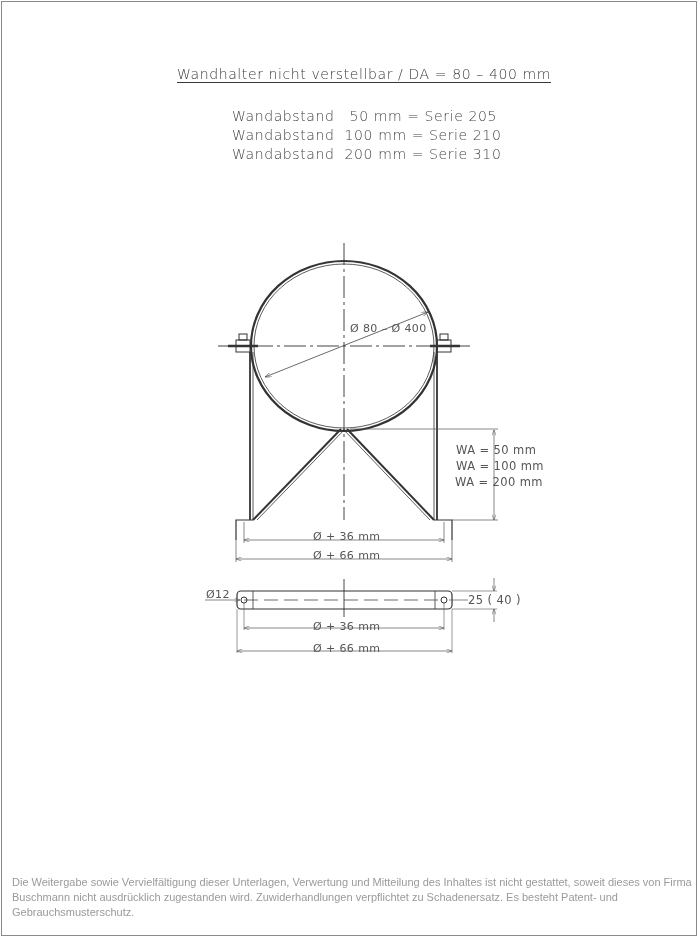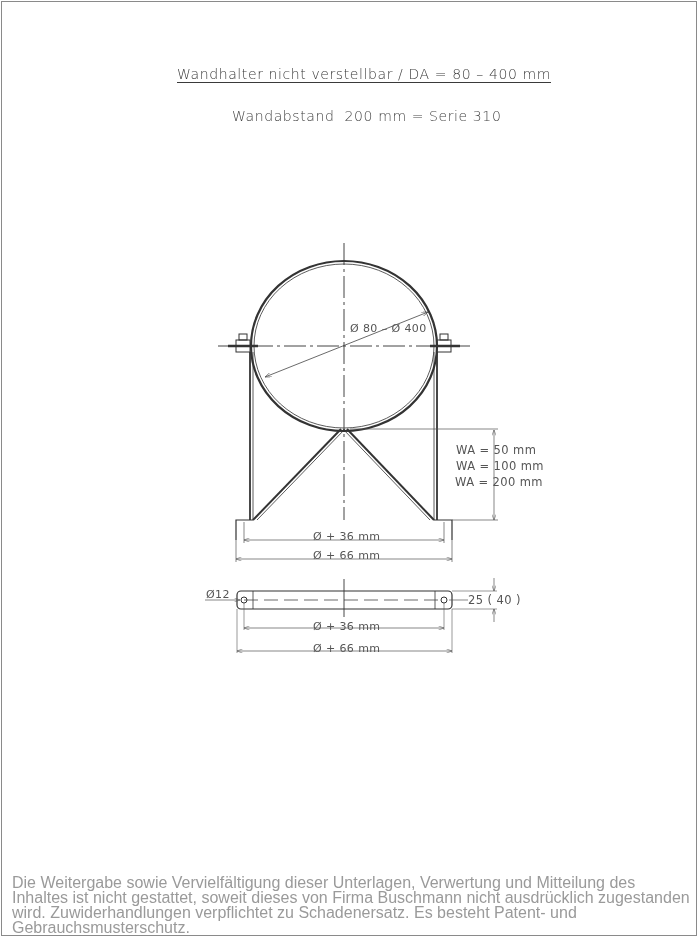--- a/index.html
+++ b/index.html
@@ -2,31 +2,33 @@
 <html><head>
 <meta charset="utf-8">
 <style>
   html, body { margin:0; padding:0; background:#ffffff; }
   body { width:700px; height:939px; position:relative; overflow:hidden; }
   .frame { position:absolute; left:1px; top:1px; width:696px; height:935px; border:1px solid #8a8a8a; box-sizing:border-box; }
   .title { position:absolute; left:0; width:728px; top:66px; text-align:center; font-family:"DejaVu Sans", sans-serif; font-size:14px; letter-spacing:0.6px; color:#3a3a3a; text-decoration:underline; text-underline-offset:3px; font-weight:300; }
   .series { position:absolute; left:232px; top:107px; font-family:"DejaVu Sans", sans-serif; font-size:14px; color:#444; line-height:19px; letter-spacing:0.6px; font-weight:300; }
   .series div { white-space:pre; }
   svg.drawing { position:absolute; left:0; top:0; }
-  .footer { position:absolute; left:12px; top:875px; width:680px; font-family:"Liberation Sans", sans-serif; font-size:16px; color:#9a9a9a; line-height:15px; }
+  .footer { position:absolute; left:12px; top:875px; width:680px; font-family:"Liberation Sans", sans-serif; font-size:11px; color:#9a9a9a; line-height:15px; }
   .dimtext { font-family:"DejaVu Sans", sans-serif; font-size:11px; fill:#555; letter-spacing:0.4px; }
 </style>
 </head>
 <body>
 
 <div class="frame"></div>
 
 <div class="title">Wandhalter nicht verstellbar / DA = 80 – 400 mm</div>
 
 <div class="series">
+  <div>Wandabstand   50 mm = Serie 205</div>
+  <div>Wandabstand  100 mm = Serie 210</div>
   <div>Wandabstand  200 mm = Serie 310</div>
 </div>
 
 <svg class="drawing" width="700" height="939" viewBox="0 0 700 939">
   <defs>
     <marker id="arr" markerWidth="8" markerHeight="6" refX="8" refY="3" orient="auto-start-reverse">
       <path d="M0,0 L8,3 L0,6" fill="none" stroke="#555" stroke-width="0.8"></path>
     </marker>
   </defs>
 

